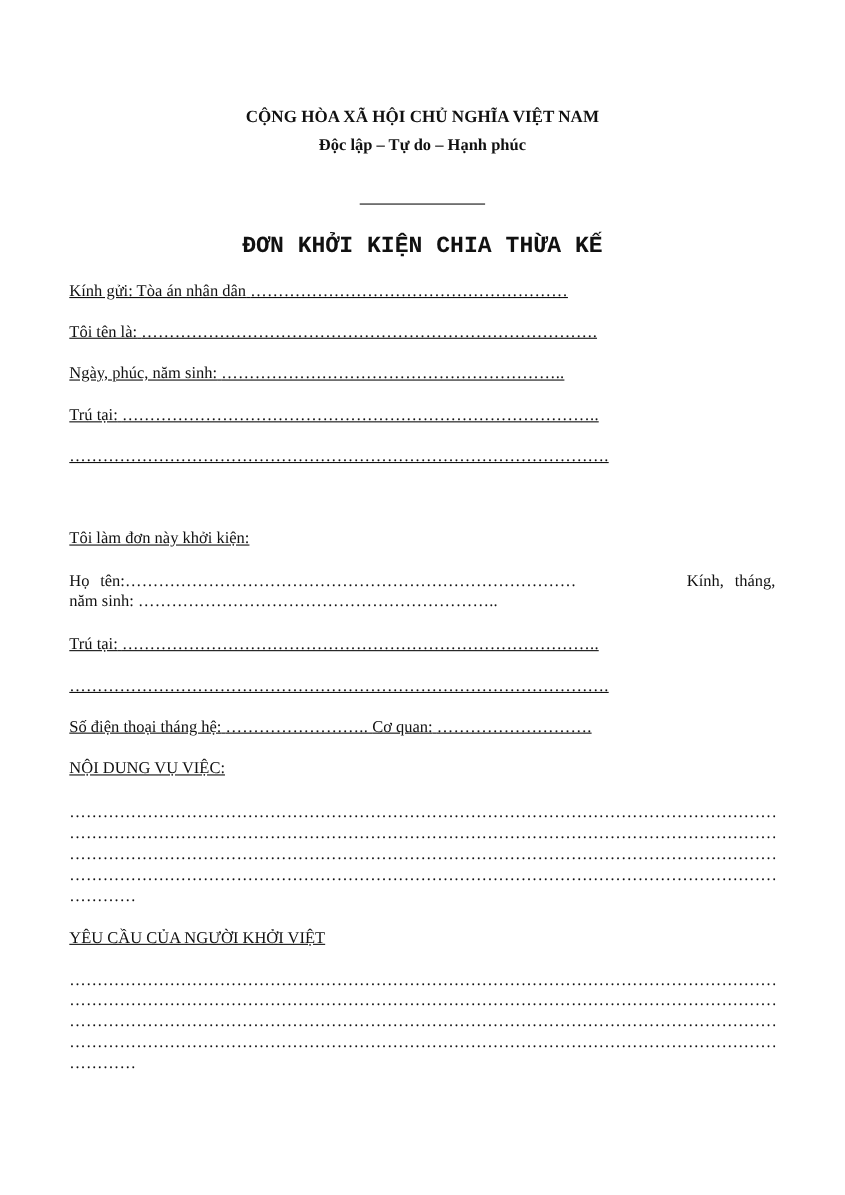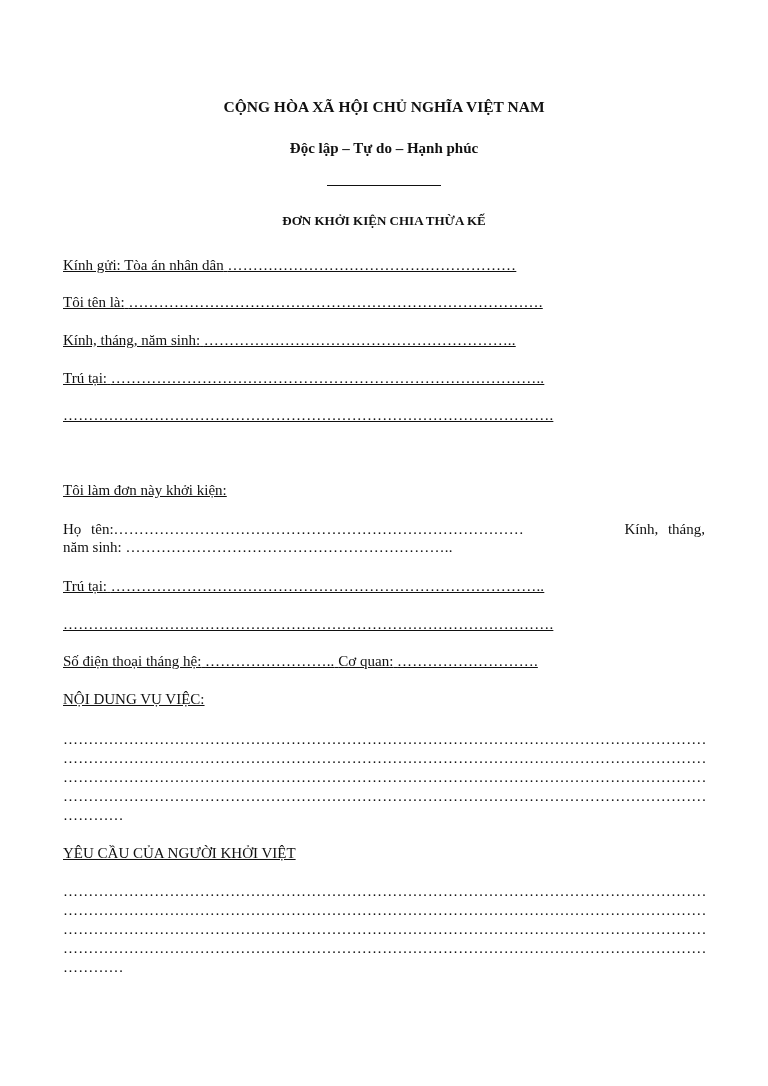--- a/index.html
+++ b/index.html
@@ -2,23 +2,23 @@
 <html><head>
   <meta charset="utf-8">
   <style>
     html, body { margin: 0; padding: 0; background: #ffffff; }
     body { width: 768px; height: 1086px; position: relative; overflow: hidden;
            font-family: "Liberation Serif", "DejaVu Serif", serif; color: #111; }
     .page { position: absolute; left: 0; top: 0; width: 768px; height: 844px; }
     .center { position: absolute; left: 0; width: 768px; text-align: center; white-space: nowrap; }
     .bold { font-weight: bold; }
     .h1 { top: 98px; font-size: 15.5px; }
-    .h2 { top: 140px; font-size: 15px; }
+    .h2 { top: 124px; font-size: 15px; }
     .rule { position: absolute; top: 185px; left: 327px; width: 114px; height: 1px; background: #111; }
-    .h3 { top: 213px; font-size: 13px; }
+    .h3 { top: 213px; font-size: 21px; font-family: Liberation Mono, monospace; }
     .line { position: absolute; left: 63px; font-size: 15px; white-space: nowrap; line-height: 18px; text-decoration: underline; }
     .dots { letter-spacing: 0.2px; }
     .full { position: absolute; left: 63px; width: 642px; font-size: 15px; white-space: nowrap;
             overflow: hidden; line-height: 18px; }
     .just { position: absolute; left: 63px; width: 642px; font-size: 15px; line-height: 18px; }
     .just .row1 { display: flex; justify-content: space-between; white-space: nowrap; }
     .just .row1 span.gap { word-spacing: 6px; }
   </style>
 </head>
 <body>
@@ -34,21 +34,21 @@
     <span>Kính gửi: Tòa án nhân dân</span>
     <span class="dots">…………………………………………………</span>
   </div>
 
   <div class="line" style="top:293px">
     <span>Tôi tên là:</span>
     <span class="dots">……………………………………………………………………….</span>
   </div>
 
   <div class="line" style="top:331px">
-    <span>Kính, tháng, năm sinh:</span>
+    <span>Ngày, phúc, năm sinh:</span>
     <span class="dots">……………………………………………………..</span>
   </div>
 
   <div class="line" style="top:369px">
     <span>Trú tại:</span>
     <span class="dots">…………………………………………………………………………..</span>
   </div>
 
   <div class="line dots" style="top:406px">…………………………………………………………………………………….</div>
 

